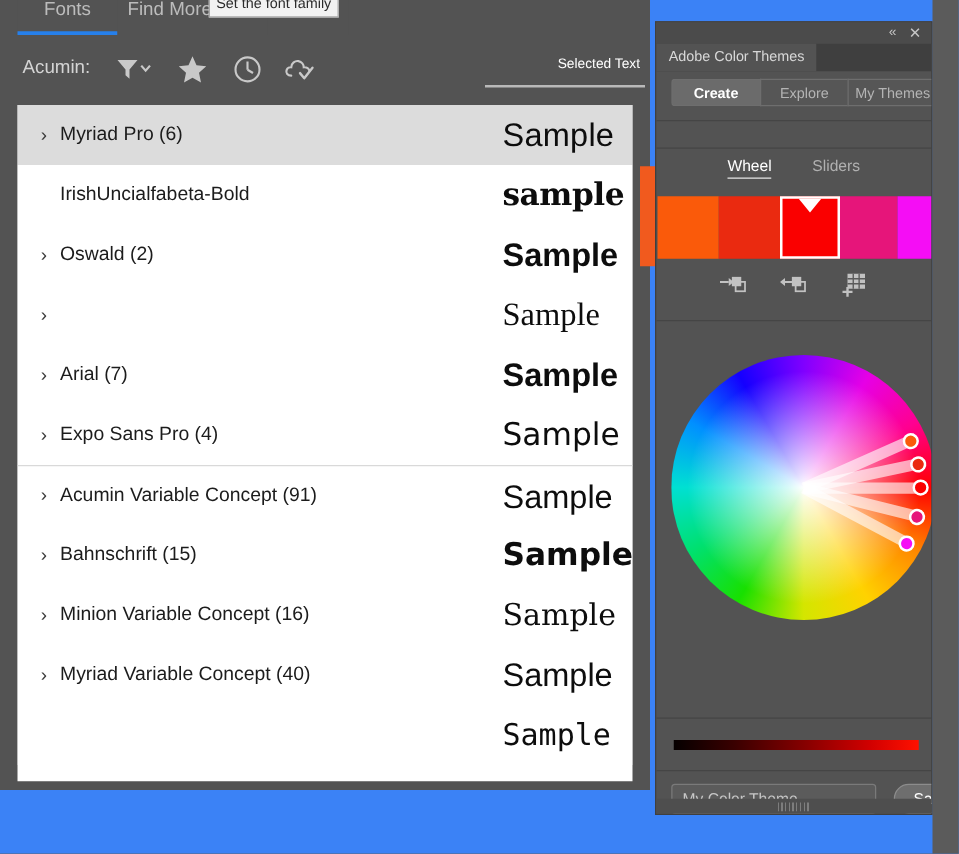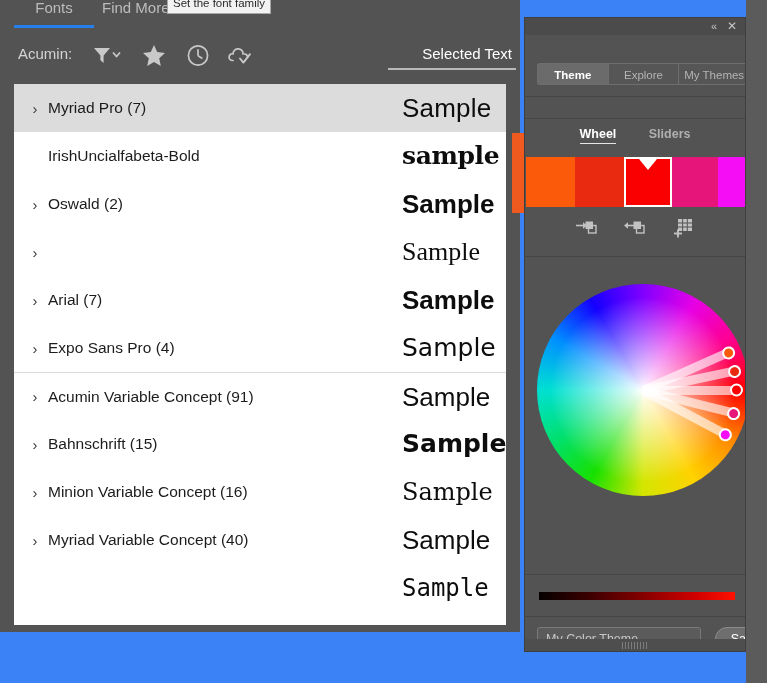--- a/index.html
+++ b/index.html
@@ -119,21 +119,21 @@
   .fi-funnel { left: 88px; width: 38px; }
   .fi-star   { left: 139px; }
   .fi-clock  { left: 183px; }
   .fi-cloud  { left: 225px; }
 
   .selected-text-label {
     position: absolute;
     right: 8px;
     top: 17px;
     color: #ffffff;
-    font-size: 15px;
+    font-size: 11px;
     white-space: nowrap;
   }
   .selected-text-underline {
     position: absolute;
     right: 4px;
     top: 40px;
     width: 128px;
     height: 2px;
     background: #b9b9b9;
   }
@@ -304,21 +304,20 @@
   .sep4 { top: 556px; }
   .sep5 { top: 598px; }
 
   .act-subtabs {
     position: absolute;
     left: 0;
     top: 106px;
     width: 100%;
     height: 22px;
     text-align: center;
-    font-weight: bold;
   }
   .subtab {
     display: inline-block;
     font-size: 12.5px;
     color: #b0b0b0;
     margin: 0 14px;
     padding-bottom: 2px;
   }
   .subtab.active {
     color: #ffffff;
@@ -548,21 +547,21 @@
         </svg>
       </div>
 
       <div class="selected-text-label">Selected Text</div>
       <div class="selected-text-underline"></div>
     </div>
 
     <div class="font-list" id="font-list">
         <div class="font-row selected">
           <div class="chevron">›</div>
-          <div class="font-name">Myriad Pro (7)</div>
+          <div class="font-name">Myriad Pro (6)</div>
           <div class="font-sample s-myriad">Sample</div>
         </div>
         <div class="font-row">
           <div class="chevron empty">›</div>
           <div class="font-name">IrishUncialfabeta-Bold</div>
           <div class="font-sample s-uncial">sample</div>
         </div>
         <div class="font-row">
           <div class="chevron">›</div>
           <div class="font-name">Oswald (2)</div>
@@ -610,23 +609,26 @@
 
   <div class="orange-strip"></div>
 
   <div class="act-panel">
 
     <div class="act-titlebar">
       <div class="act-collapse">«</div>
       <div class="act-close">✕</div>
     </div>
 
+    <div class="act-tabrow">
+      <div class="act-tab-title">Adobe Color Themes</div>
+    </div>
 
     <div class="act-segments">
-      <div class="act-seg seg-create active">Theme</div>
+      <div class="act-seg seg-create active">Create</div>
       <div class="act-seg seg-explore">Explore</div>
       <div class="act-seg seg-mythemes">My Themes</div>
     </div>
 
     <div class="act-sep sep1"></div>
     <div class="act-sep sep2"></div>
 
     <div class="act-subtabs">
       <span class="subtab active">Wheel</span>
       <span class="subtab">Sliders</span>

